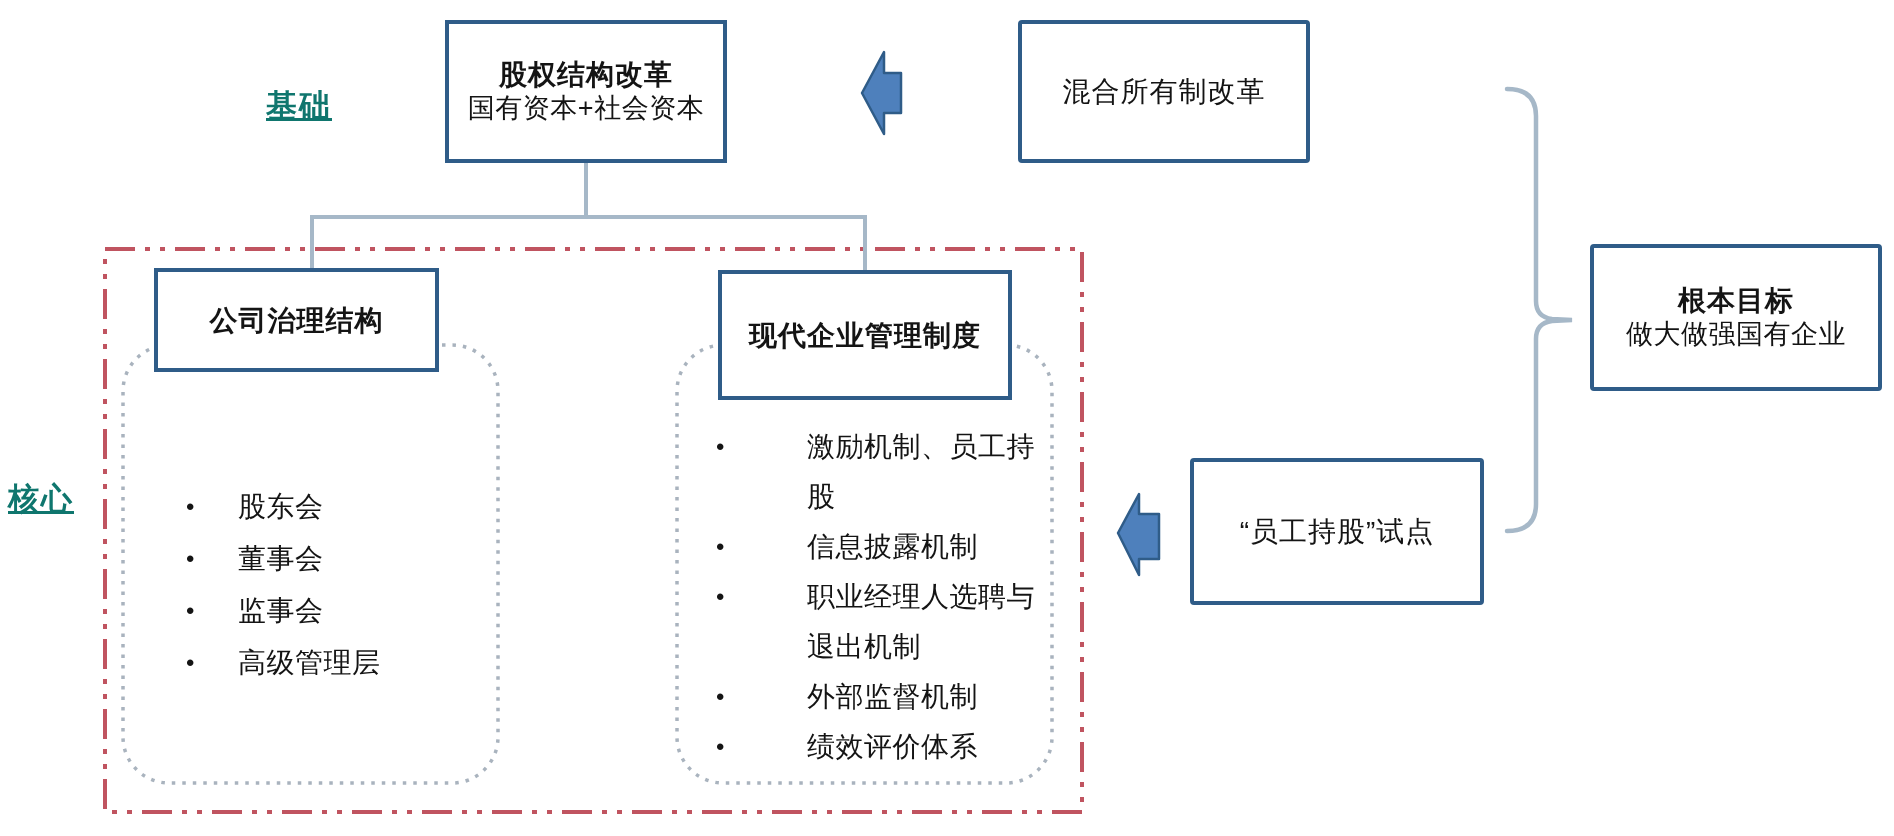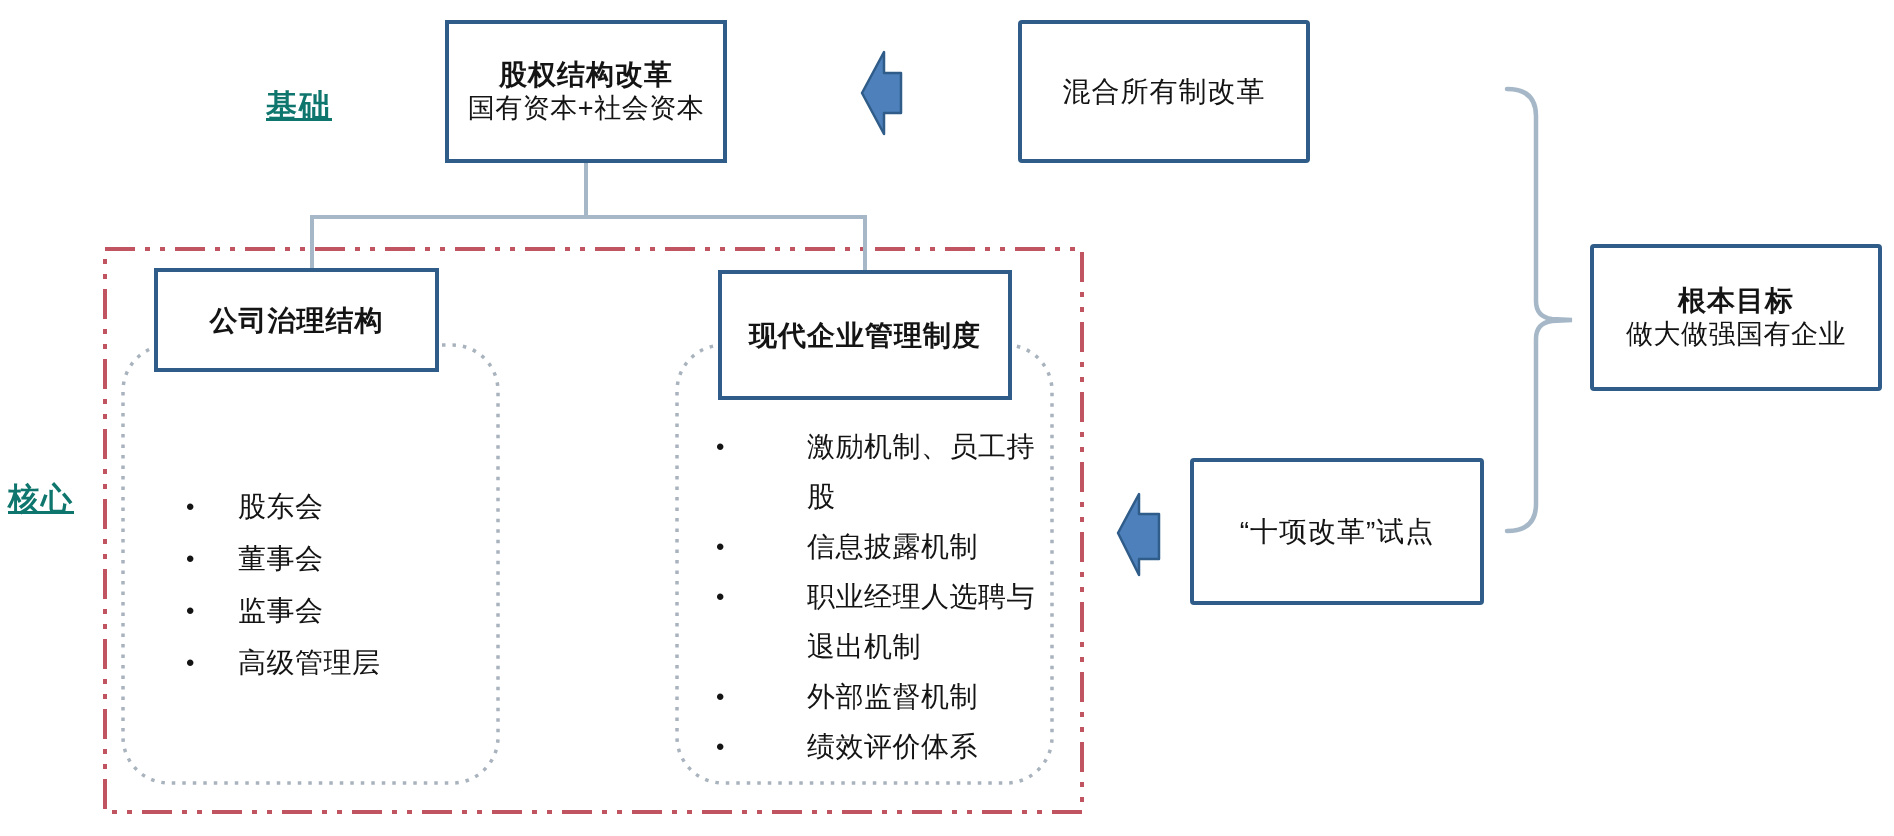--- a/index.html
+++ b/index.html
@@ -78,21 +78,21 @@
   <div class="node rounded" id="mixed-box">
     <div class="t-single">混合所有制改革</div>
   </div>
 
   <div class="node rounded" id="goal-box">
     <div class="t-bold">根本目标</div>
     <div class="t-reg">做大做强国有企业</div>
   </div>
 
   <div class="node rounded" id="pilot-box">
-    <div class="t-single">“十项改革”试点</div>
+    <div class="t-single">“员工持股”试点</div>
   </div>
 
   <div class="node" id="governance-box">
     <div class="t-bold">公司治理结构</div>
   </div>
 
   <div class="node" id="management-box">
     <div class="t-bold">现代企业管理制度</div>
   </div>
 

